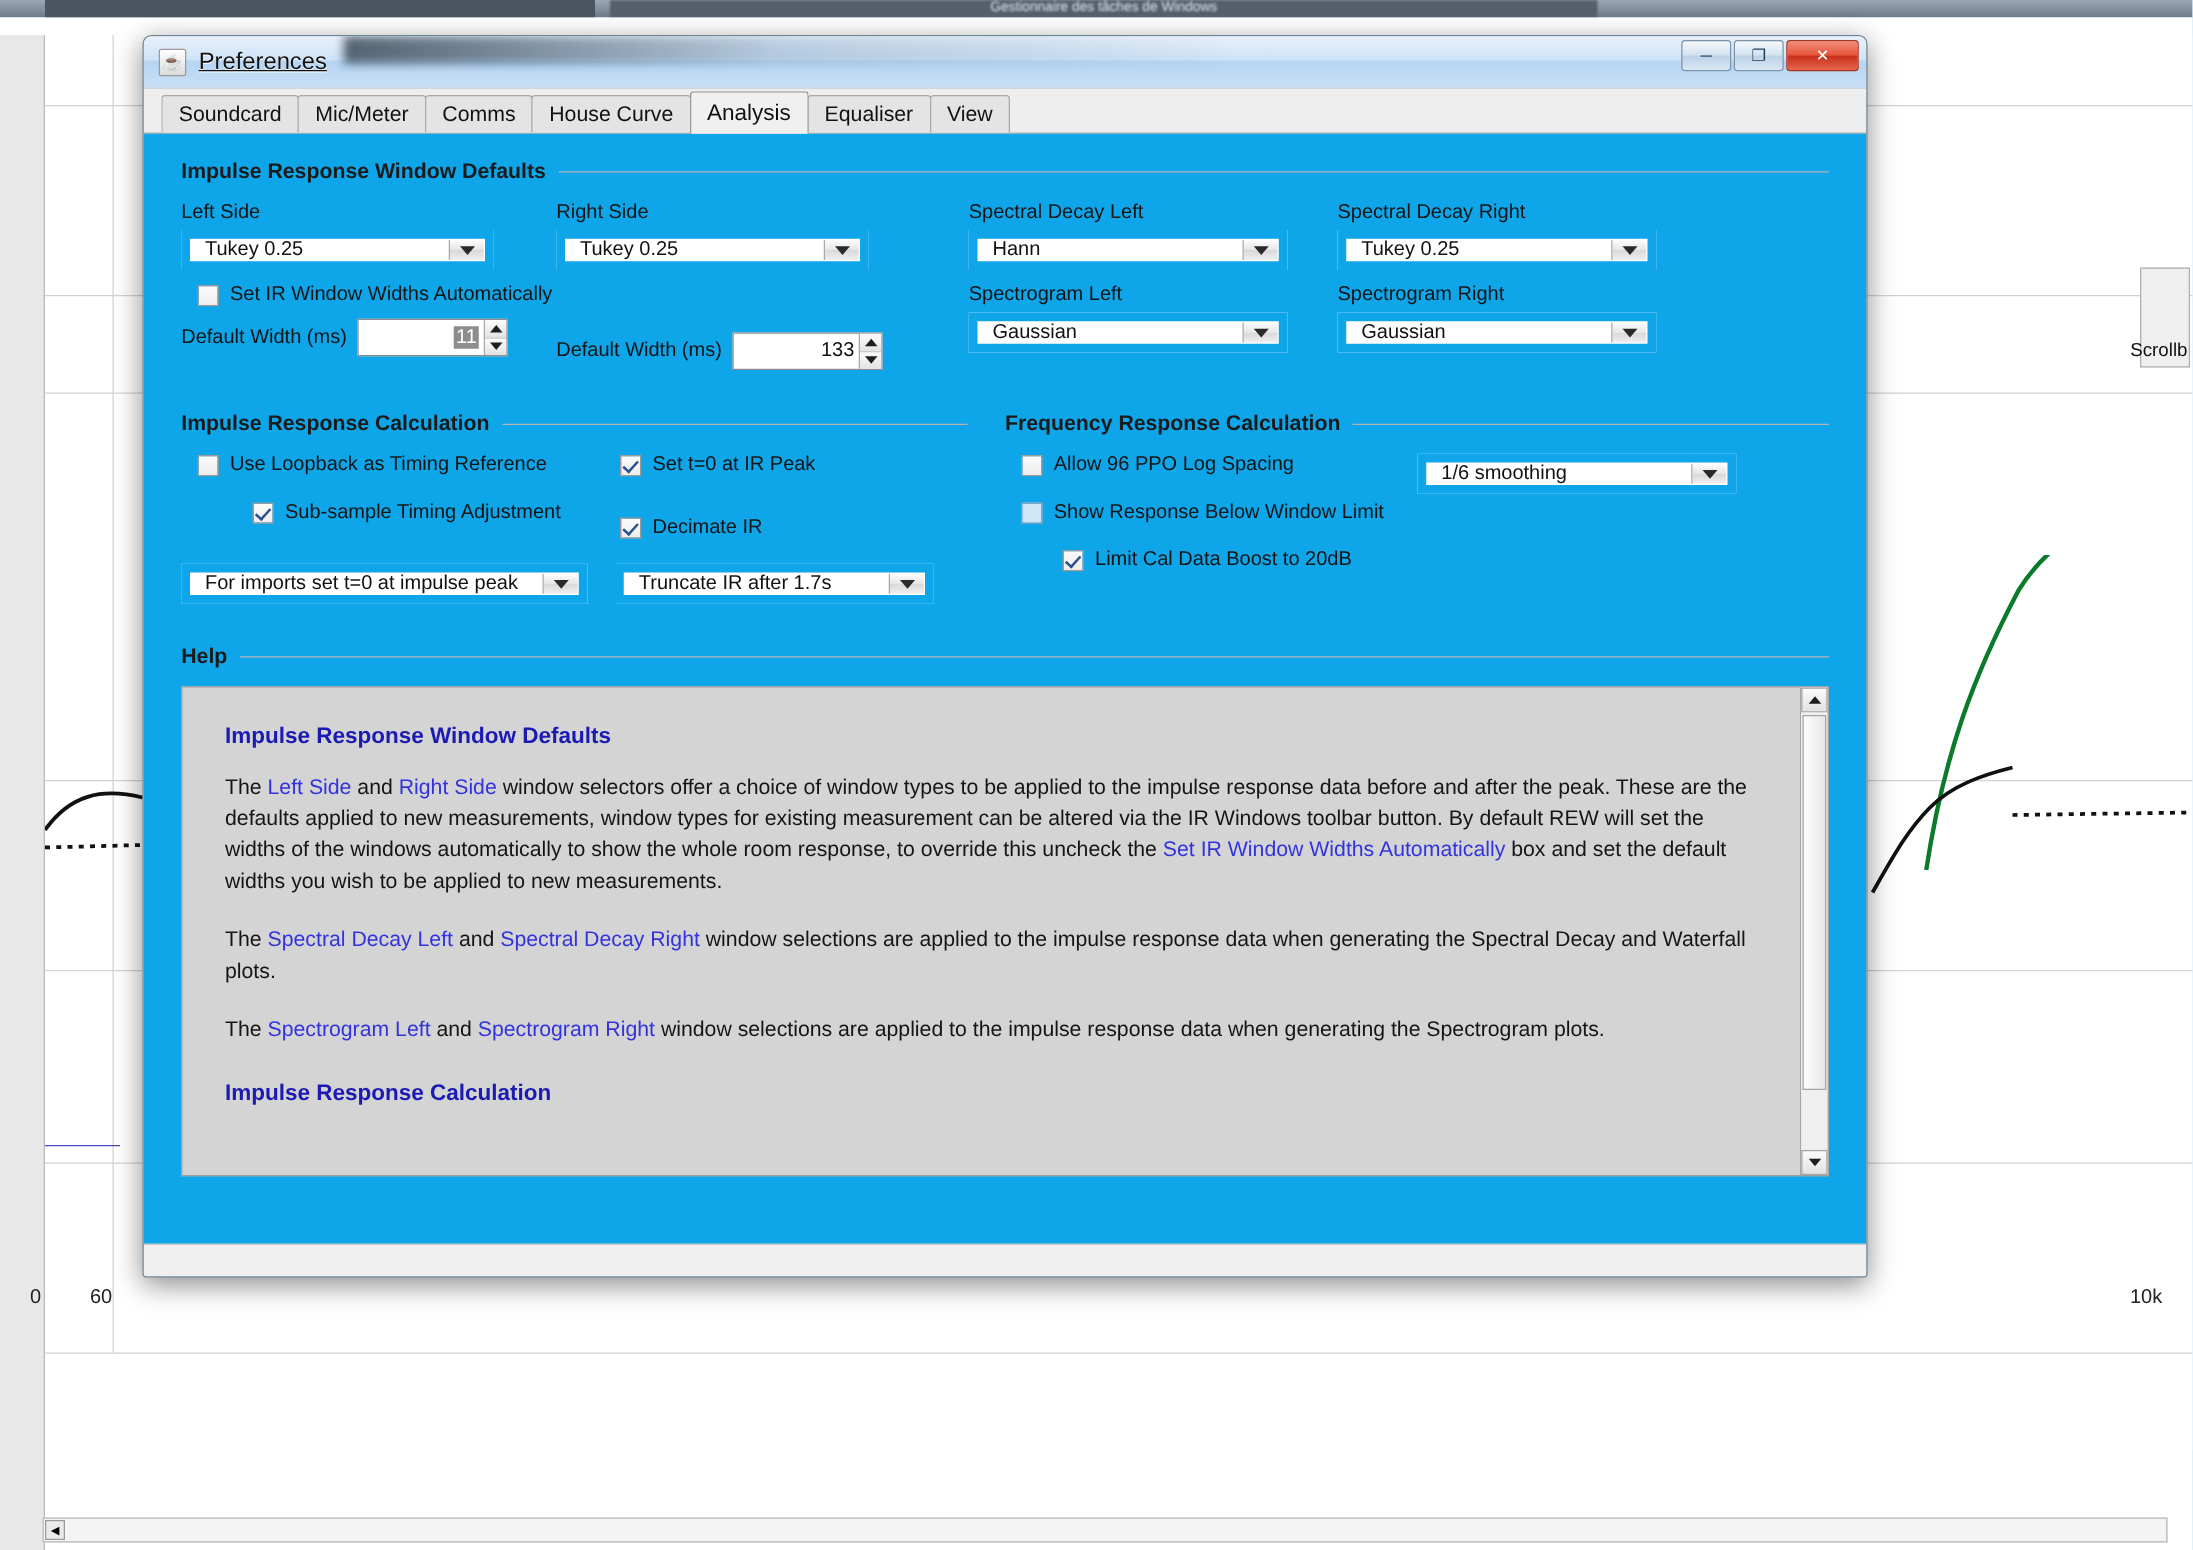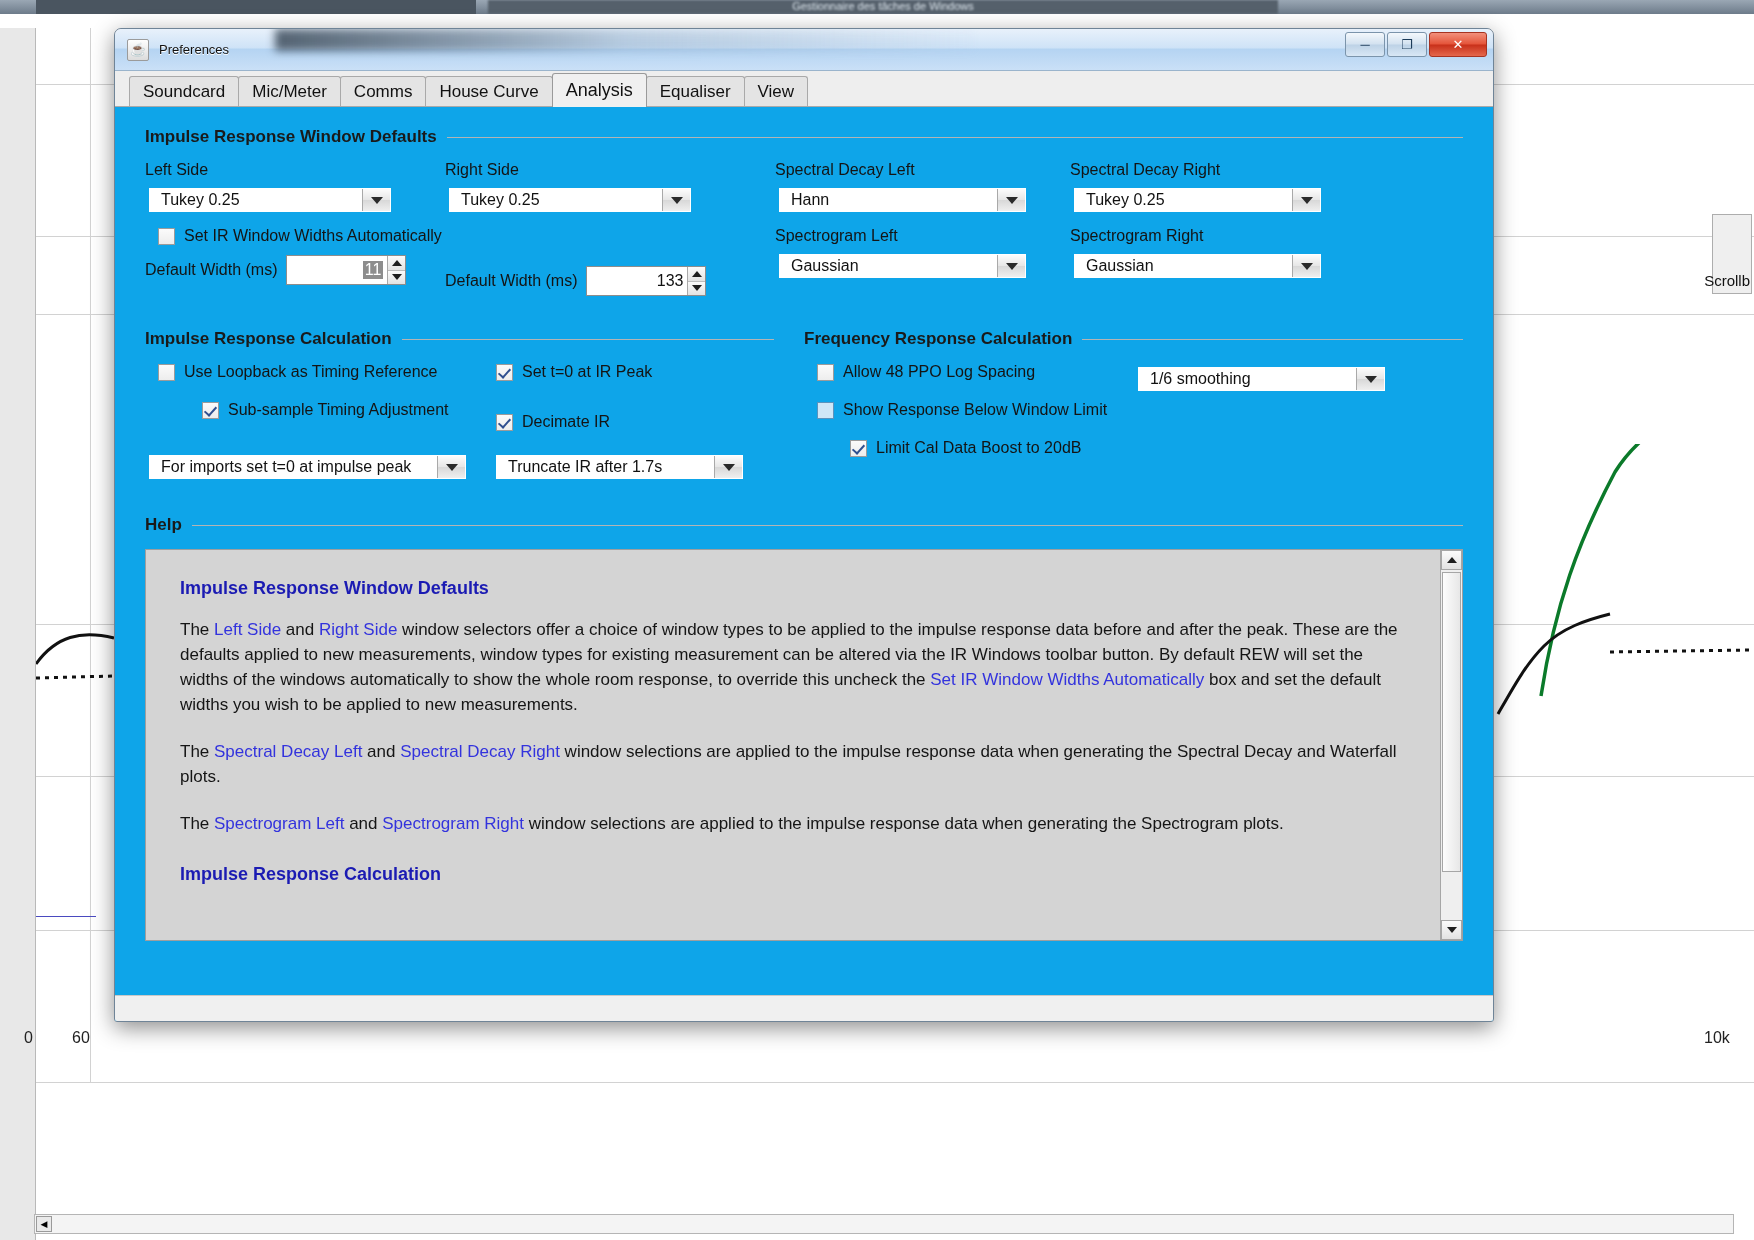--- a/index.html
+++ b/index.html
@@ -92,22 +92,23 @@
     pointer-events: none;
   }
   .title-icon {
     width: 22px; height: 22px; margin-left: 12px; margin-right: 10px;
     background: linear-gradient(to bottom, #fefefe, #dcdcdc);
     border: 1px solid #9b9b9b; border-radius: 2px;
     display: flex; align-items: center; justify-content: center;
     font-size: 13px; color: #1b4a8f; position: relative; z-index: 3;
   }
   .title-text {
-    font-size: 13px; color: #111; position: relative; z-index: 3;
+    font-size: 19px; color: #111; position: relative; z-index: 3;
     text-shadow: 0 1px 0 #ffffff;
+    text-decoration: underline;
   }
   .win-buttons { position: absolute; right: 6px; top: 3px; display: flex; gap: 2px; z-index: 4; }
   .win-btn {
     width: 40px; height: 25px;
     border: 1px solid #7b94ab; border-radius: 3px;
     background: linear-gradient(to bottom, #f4f8fc, #d3e2f0 48%, #bdd2e6 52%, #d8e7f5);
     display: flex; align-items: center; justify-content: center;
     font-size: 13px; color: #1c3b59;
   }
   .win-btn.close {
@@ -159,21 +160,21 @@
 
   .cols { display: flex; }
   .col { }
 
   .field-label { font-size: 16px; color: #141414; margin-bottom: 5px; }
 
   .combo {
     position: relative;
     height: 32px;
     background: #ffffff;
-    border: 4px solid #0ea5e9;
+    border: 7px solid #0ea5e9;
     display: flex; align-items: center;
     padding-left: 12px;
     font-size: 16px; color: #111;
   }
   .combo .arrow-btn {
     position: absolute; right: 1px; top: 1px; bottom: 1px; width: 28px;
     background: linear-gradient(to bottom, #fcfcfc, #e6e6e6 50%, #d8d8d8 51%, #efefef);
     border-left: 1px solid #a9a9a9;
     display: flex; align-items: center; justify-content: center;
   }
@@ -473,21 +474,21 @@
 
         <div class="col" style="width:660px; margin-left:30px;">
           <div class="section-head">
             <span>Frequency Response Calculation</span>
             <span class="rule"></span>
           </div>
           <div style="display:flex;">
             <div style="width:330px;">
               <div class="cbrow" style="margin-left:13px;">
                 <span class="cb"></span>
-                <span>Allow 48 PPO Log Spacing</span>
+                <span>Allow 96 PPO Log Spacing</span>
               </div>
               <div class="cbrow" style="margin-left:13px; margin-top:20px;">
                 <span class="cb focus"></span>
                 <span>Show Response Below Window Limit</span>
               </div>
               <div class="cbrow" style="margin-left:13px; margin-top:20px;padding-left:33px;">
                 <span class="cb checked"></span>
                 <span>Limit Cal Data Boost to 20dB</span>
               </div>
             </div>

